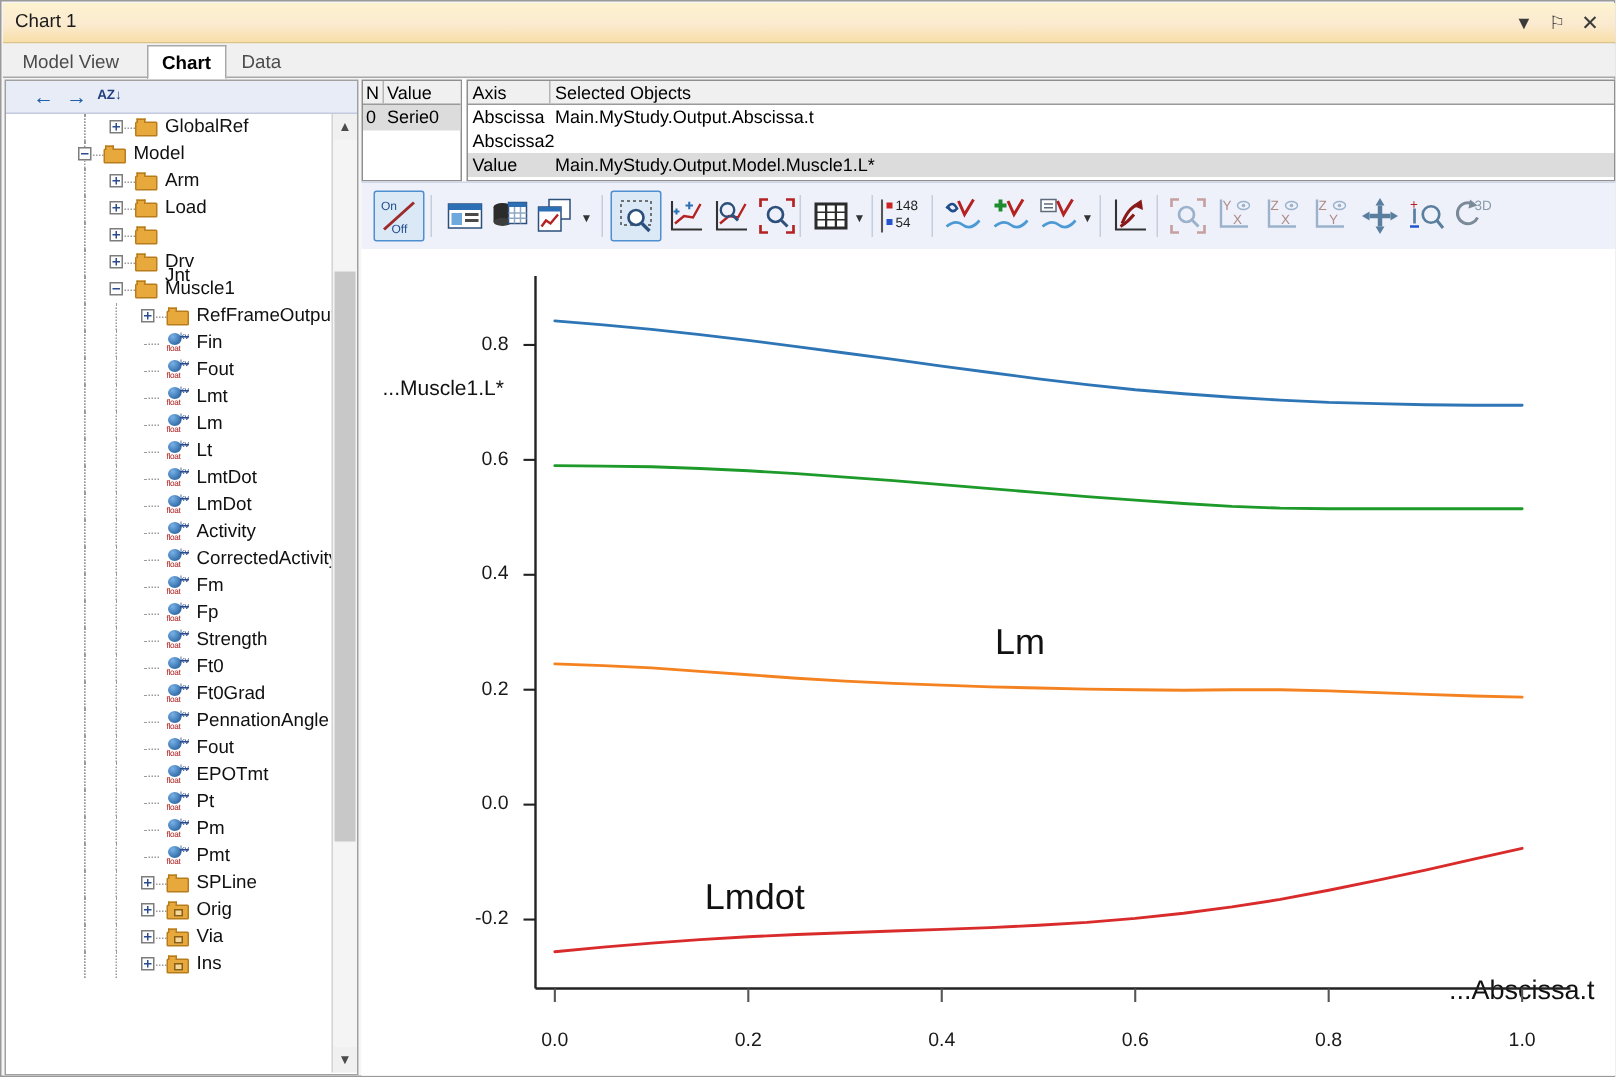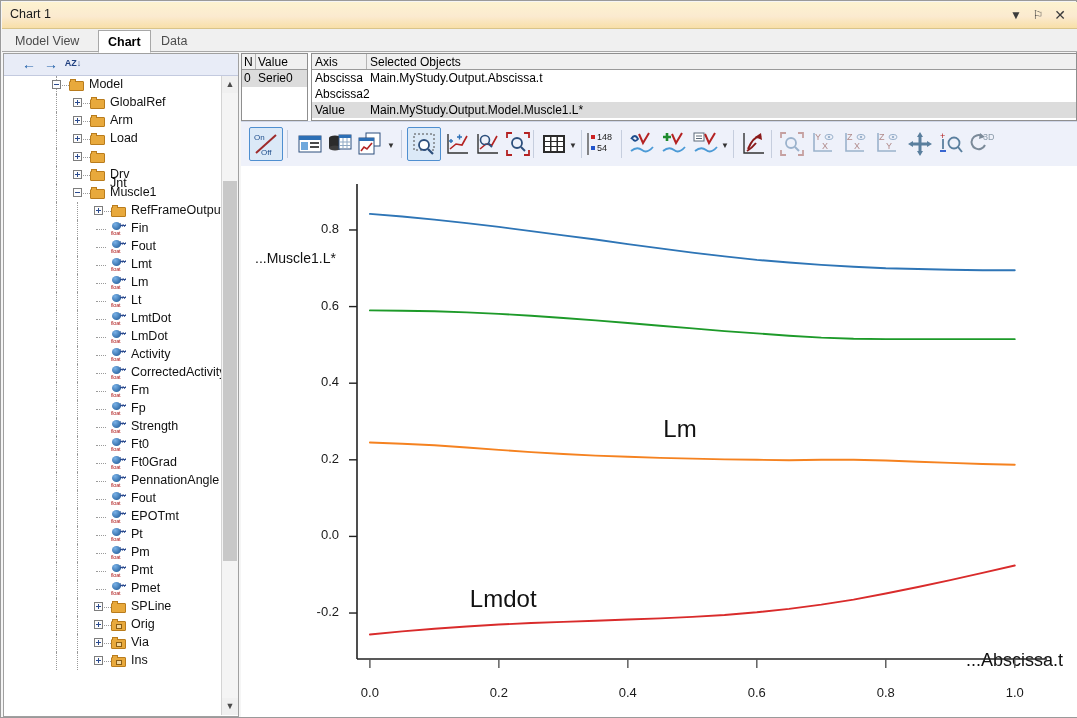--- a/index.html
+++ b/index.html
@@ -133,75 +133,75 @@
 
   <div class="treepanel">
     <div class="treetools">
       <div class="ttbtn" style="left:14px;color:#1f5fa9;font-size:14px;">←</div>
       <div class="ttbtn" style="left:36px;color:#1f5fa9;font-size:14px;">→</div>
       <div class="ttbtn" style="left:58px;color:#1f3f7f;font-size:9px;font-weight:bold;top:4px;">AZ↓</div>
     </div>
     <div class="treebody" id="treebody">
         <div class="row">
           <div class="dots" style="left:52px;top:0;height:18px;"></div>
+          <div class="dots" style="left:52px;top:0;height:18px;"></div>
+          <div class="exp plus" style="left:69px;"></div>
+          <div class="hdots" style="left:79px;top:9px;width:7px;"></div>
+          <div class="fld" style="left:86px;">
+            <i></i>
+          </div>
+          <div class="lbl" style="left:106px;">GlobalRef</div>
+        </div>
+        <div class="row">
+          <div class="dots" style="left:52px;top:0;height:18px;"></div>
           <div class="exp " style="left:48px;"></div>
           <div class="hdots" style="left:58px;top:9px;width:7px;"></div>
           <div class="fld" style="left:65px;">
             <i></i>
           </div>
           <div class="lbl" style="left:85px;">Model</div>
         </div>
         <div class="row">
           <div class="dots" style="left:52px;top:0;height:18px;"></div>
           <div class="dots" style="left:52px;top:0;height:18px;"></div>
           <div class="exp plus" style="left:69px;"></div>
           <div class="hdots" style="left:79px;top:9px;width:7px;"></div>
           <div class="fld" style="left:86px;">
             <i></i>
           </div>
-          <div class="lbl" style="left:106px;">GlobalRef</div>
+          <div class="lbl" style="left:106px;">Arm</div>
         </div>
         <div class="row">
           <div class="dots" style="left:52px;top:0;height:18px;"></div>
           <div class="dots" style="left:52px;top:0;height:18px;"></div>
           <div class="exp plus" style="left:69px;"></div>
           <div class="hdots" style="left:79px;top:9px;width:7px;"></div>
           <div class="fld" style="left:86px;">
             <i></i>
           </div>
-          <div class="lbl" style="left:106px;">Arm</div>
+          <div class="lbl" style="left:106px;">Load</div>
         </div>
         <div class="row">
           <div class="dots" style="left:52px;top:0;height:18px;"></div>
           <div class="dots" style="left:52px;top:0;height:18px;"></div>
           <div class="exp plus" style="left:69px;"></div>
           <div class="hdots" style="left:79px;top:9px;width:7px;"></div>
           <div class="fld" style="left:86px;">
             <i></i>
           </div>
-          <div class="lbl" style="left:106px;">Load</div>
+          <div class="lbl" style="left:106px;margin-top:27px;">Jnt</div>
         </div>
         <div class="row">
           <div class="dots" style="left:52px;top:0;height:18px;"></div>
           <div class="dots" style="left:52px;top:0;height:18px;"></div>
           <div class="exp plus" style="left:69px;"></div>
           <div class="hdots" style="left:79px;top:9px;width:7px;"></div>
           <div class="fld" style="left:86px;">
             <i></i>
           </div>
-          <div class="lbl" style="left:106px;margin-top:27px;">Jnt</div>
-        </div>
-        <div class="row">
-          <div class="dots" style="left:52px;top:0;height:18px;"></div>
-          <div class="dots" style="left:52px;top:0;height:18px;"></div>
-          <div class="exp plus" style="left:69px;"></div>
-          <div class="hdots" style="left:79px;top:9px;width:7px;"></div>
-          <div class="fld" style="left:86px;">
-            <i></i>
-          </div>
           <div class="lbl" style="left:106px;">Drv</div>
         </div>
         <div class="row">
           <div class="dots" style="left:52px;top:0;height:18px;"></div>
           <div class="dots" style="left:52px;top:0;height:18px;"></div>
           <div class="exp " style="left:69px;"></div>
           <div class="hdots" style="left:79px;top:9px;width:7px;"></div>
           <div class="fld" style="left:86px;">
             <i></i>
           </div>
@@ -450,32 +450,20 @@
           <div class="dots" style="left:52px;top:0;height:18px;"></div>
           <div class="dots" style="left:73px;top:0;height:18px;"></div>
           <div class="dots" style="left:52px;top:0;height:18px;"></div>
           <div class="hdots" style="left:92px;top:9px;width:10px;"></div>
           <div class="var" style="left:107px;">
             <b></b>
             <s>kv</s>
             <u>float</u>
           </div>
           <div class="lbl" style="left:127px;">Pmt</div>
-        </div>
-        <div class="row">
-          <div class="dots" style="left:52px;top:0;height:18px;"></div>
-          <div class="dots" style="left:73px;top:0;height:18px;"></div>
-          <div class="dots" style="left:52px;top:0;height:18px;"></div>
-          <div class="hdots" style="left:92px;top:9px;width:10px;"></div>
-          <div class="var" style="left:107px;">
-            <b></b>
-            <s>kv</s>
-            <u>float</u>
-          </div>
-          <div class="lbl" style="left:127px;">Pmet</div>
         </div>
         <div class="row">
           <div class="dots" style="left:52px;top:0;height:18px;"></div>
           <div class="dots" style="left:73px;top:0;height:18px;"></div>
           <div class="dots" style="left:52px;top:0;height:18px;"></div>
           <div class="exp plus" style="left:90px;"></div>
           <div class="hdots" style="left:100px;top:9px;width:7px;"></div>
           <div class="fld" style="left:107px;">
             <i></i>
           </div>

